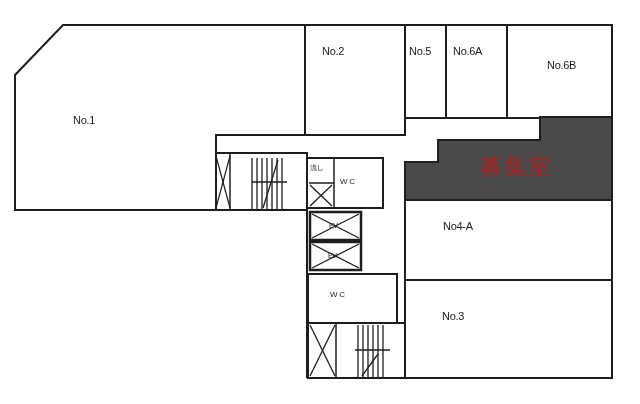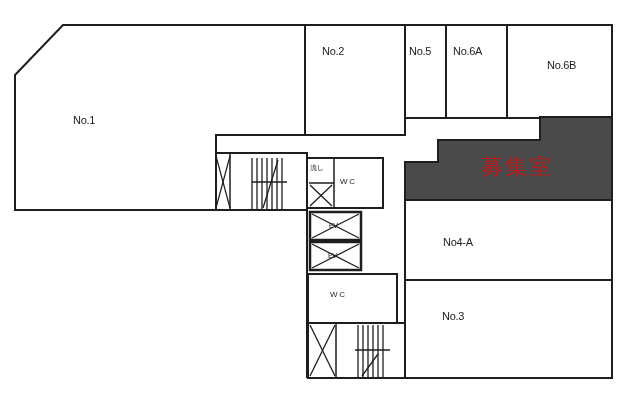--- a/index.html
+++ b/index.html
@@ -89,20 +89,20 @@
     <line x1="308" y1="378" x2="612" y2="378"></line>
   </g>
 </svg>
 
 <div class="lbl" style="left:73px; top:82px;margin-top:32px;">No.1</div>
 <div class="lbl" style="left:322px; top:45px;">No.2</div>
 <div class="lbl" style="left:409px; top:45px;text-align:right;">No.5</div>
 <div class="lbl" style="left:453px; top:45px;">No.6A</div>
 <div class="lbl" style="left:531px; top:59px;margin-left:16px;">No.6B</div>
 <div class="lbl-vacant" style="left:481px; top:152px;">募集室</div>
-<div class="lbl" style="left:443px; top:236px;">No4-A</div>
+<div class="lbl" style="left:443px; top:220px;">No4-A</div>
 <div class="lbl" style="left:442px; top:310px;">No.3</div>
 
 <div class="lbl lbl-tiny" style="left:310px; top:163px;">流し</div>
 <div class="lbl lbl-small" style="left:340px; top:177px;">W C</div>
 <div class="lbl lbl-tiny" style="left:329px; top:222px;">EV</div>
 <div class="lbl lbl-tiny" style="left:328px; top:252px;">EV</div>
 <div class="lbl lbl-small" style="left:330px; top:290px;">W C</div>
 
 </body></html>

